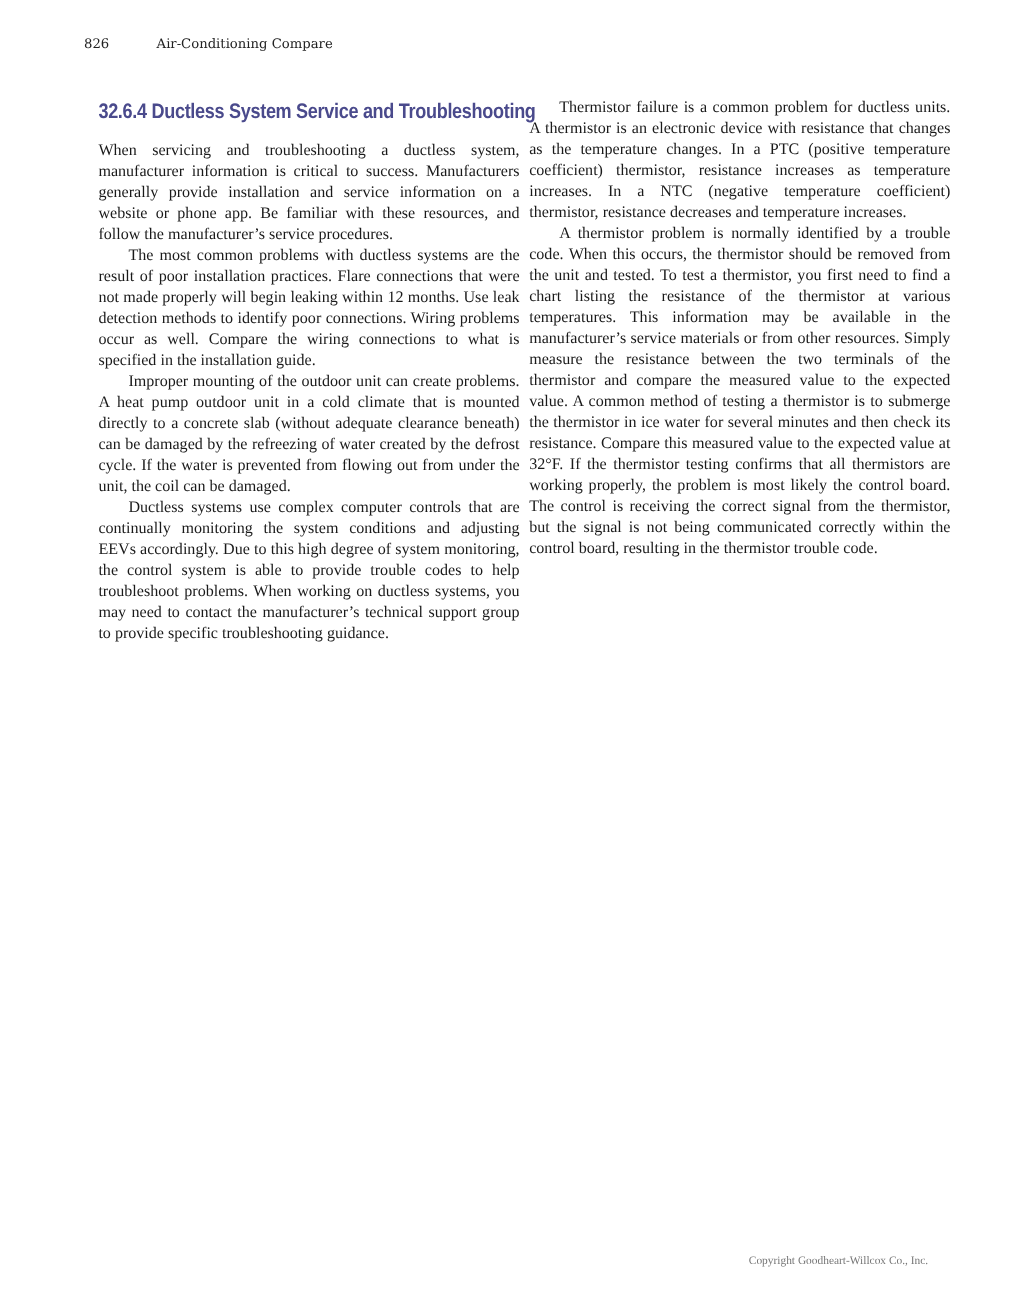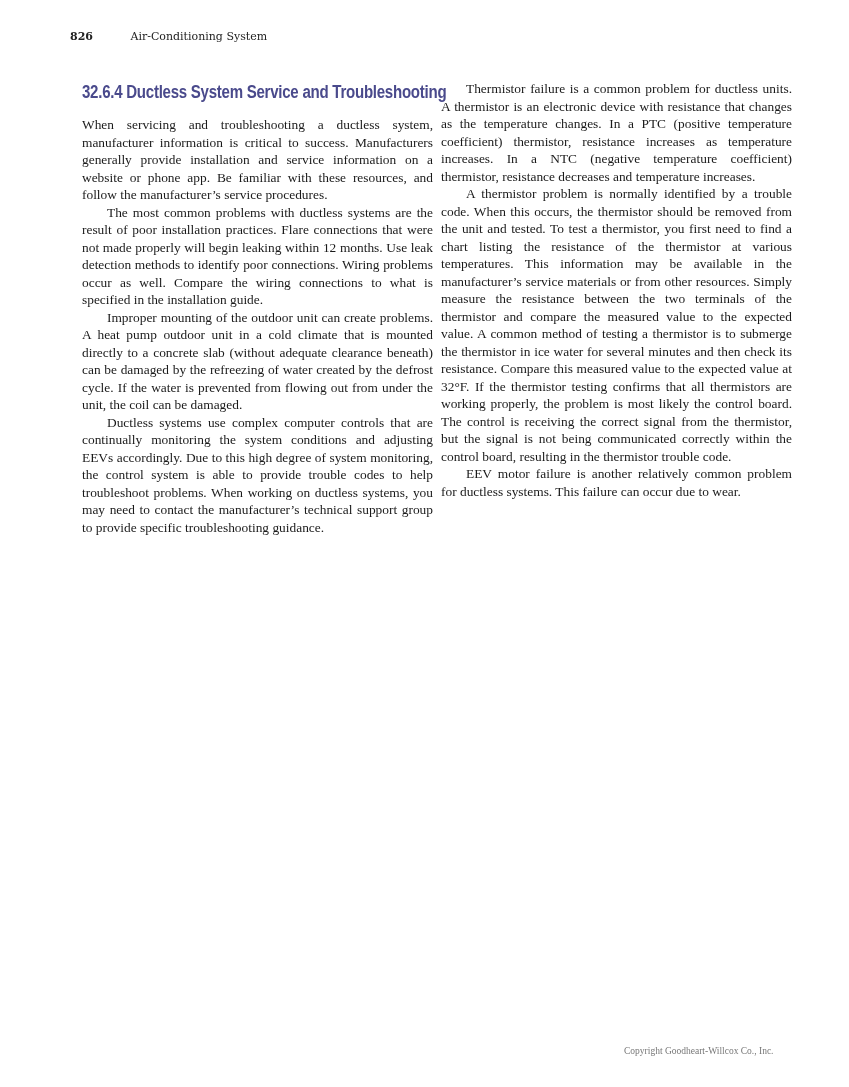--- a/index.html
+++ b/index.html
@@ -2,21 +2,21 @@
 <html><head>
   <meta charset="utf-8">
   <style>
     html, body { margin: 0; padding: 0; background: #ffffff; }
     body { width: 849px; height: 1087px; position: relative; overflow: hidden; }
     .running-head {
       position: absolute; left: 70px; top: 30px;
       font-family: "DejaVu Serif", "Liberation Serif", serif;
       font-size: 11px; color: #222;
     }
-    .running-head .page-num { font-weight: bold; display: inline-block; width: 57px; }
+    .running-head .page-num { font-weight: normal; display: inline-block; width: 57px; }
     .col {
       position: absolute; top: 80px;
       font-family: "Liberation Serif", "DejaVu Serif", serif;
       font-size: 13.4px; line-height: 17.5px; color: #1a1a1a;
       text-align: justify; hyphens: manual;
     }
     .col.left { left: 82px; width: 351px; }
     .col.right { left: 441px; width: 351px; }
     .heading {
       font-family: "Liberation Sans", "DejaVu Sans", sans-serif;
@@ -31,30 +31,29 @@
       position: absolute; left: 624px; top: 1046px;
       font-family: Liberation Serif, serif;
       font-size: 9.5px; color: #777;
     }
   </style>
 </head>
 <body>
 
 <div class="running-head">
   <span class="page-num">826</span>
-  <span>Air-Conditioning System</span>
+  <span>Air-Conditioning Compare</span>
 </div>
 
 <div class="col left">
   <h2 class="heading">32.6.4 Ductless System Service and Troubleshooting</h2>
   <p class="first">When servicing and troubleshooting a ductless system, manufacturer information is critical to success. Manufacturers generally provide installation and service information on a website or phone app. Be familiar with these resources, and follow the manufacturer’s service procedures.</p>
   <p class="indent">The most common problems with ductless systems are the result of poor installation practices. Flare connections that were not made properly will begin leaking within 12 months. Use leak detection methods to identify poor connections. Wiring problems occur as well. Compare the wiring connections to what is specified in the installation guide.</p>
   <p class="indent">Improper mounting of the outdoor unit can create problems. A heat pump outdoor unit in a cold climate that is mounted directly to a concrete slab (without adequate clearance beneath) can be damaged by the refreezing of water created by the defrost cycle. If the water is prevented from flowing out from under the unit, the coil can be damaged.</p>
   <p class="indent">Ductless systems use complex computer controls that are continually monitoring the system conditions and adjusting EEVs accordingly. Due to this high degree of system monitoring, the control system is able to provide trouble codes to help troubleshoot problems. When working on ductless systems, you may need to contact the manufacturer’s technical support group to provide specific troubleshooting guidance.</p>
 </div>
 
 <div class="col right">
   <p class="indent">Thermistor failure is a common problem for ductless units. A thermistor is an electronic device with resistance that changes as the temperature changes. In a PTC (positive temperature coefficient) thermistor, resistance increases as temperature increases. In a NTC (negative temperature coefficient) thermistor, resistance decreases and temperature increases.</p>
   <p class="indent">A thermistor problem is normally identified by a trouble code. When this occurs, the thermistor should be removed from the unit and tested. To test a thermistor, you first need to find a chart listing the resistance of the thermistor at various temperatures. This information may be available in the manufacturer’s service materials or from other resources. Simply measure the resistance between the two terminals of the thermistor and compare the measured value to the expected value. A common method of testing a thermistor is to submerge the thermistor in ice water for several minutes and then check its resistance. Compare this measured value to the expected value at 32°F. If the thermistor testing confirms that all thermistors are working properly, the problem is most likely the control board. The control is receiving the correct signal from the thermistor, but the signal is not being communicated correctly within the control board, resulting in the thermistor trouble code.</p>
-  <p class="indent">EEV motor failure is another relatively common problem for ductless systems. This failure can occur due to wear.</p>
 </div>
 
 <div class="footer">Copyright Goodheart-Willcox Co., Inc.</div>
 
 </body></html>

